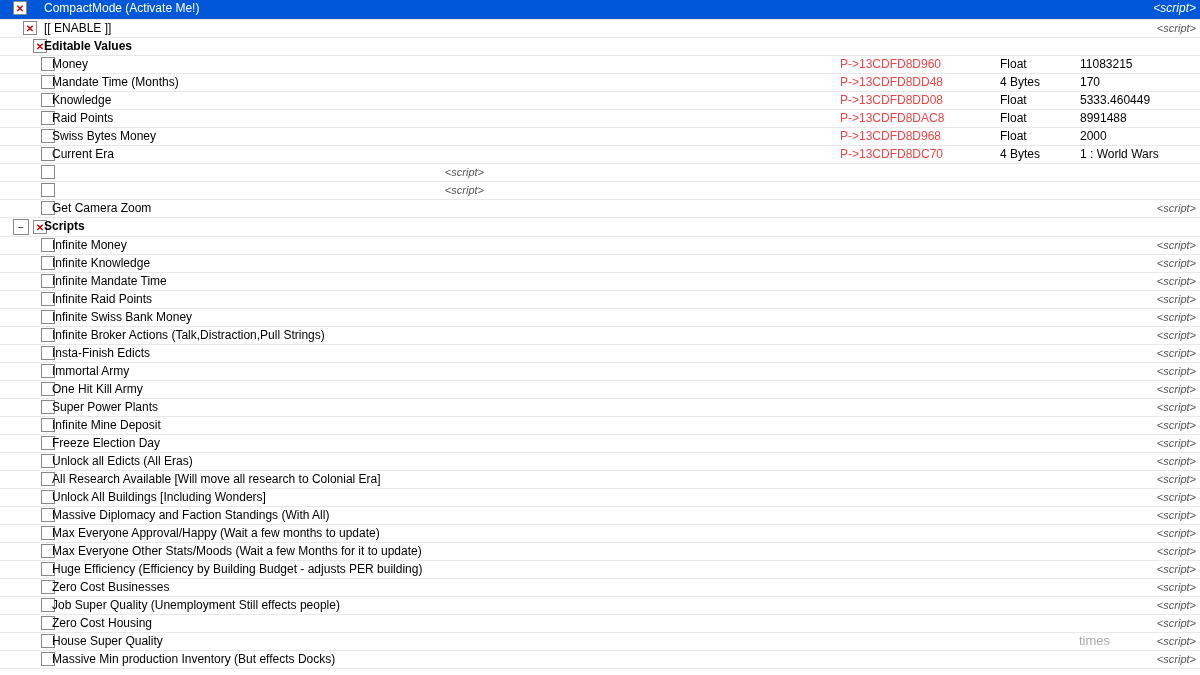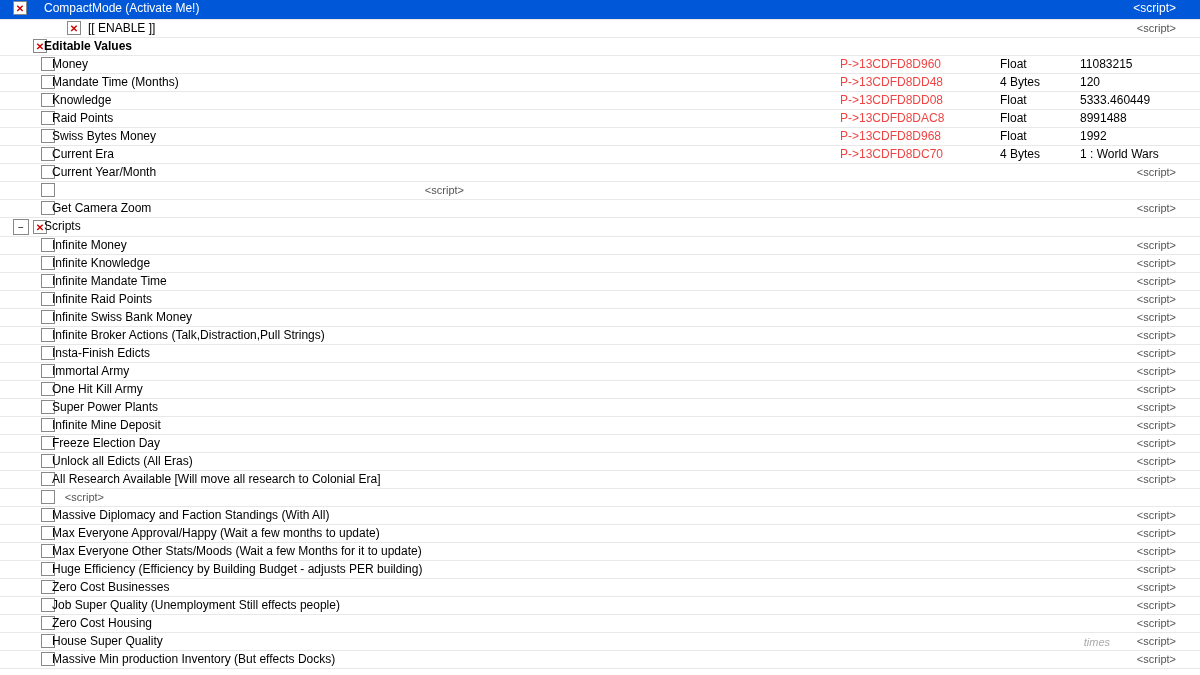--- a/index.html
+++ b/index.html
@@ -26,21 +26,20 @@
       padding: 1px 0;
     }
     .row.header-row {
       background: #0057d8;
       color: white;
       font-weight: normal;
       min-height: 20px;
     }
     .row.enable-row {
       background: #ffffff;
-      margin-left: 44px;
     }
     .checkbox-col {
       width: 40px;
       min-width: 40px;
       display: flex;
       align-items: center;
       justify-content: center;
       flex-shrink: 0;
     }
     .checkbox-x {
@@ -93,22 +92,23 @@
       min-width: 120px;
       color: #000;
       flex-shrink: 0;
       padding-right: 24px;
     }
     .script-col {
       width: 80px;
       min-width: 80px;
       color: #000;
       text-align: right;
-      padding-right: 24px;
-      flex-shrink: 0;
+      padding-right: 4px;
+      flex-shrink: 0;
+      font-style: italic;
     }
     .header-row .name-col,
     .header-row .script-col {
       color: white;
     }
     .expand-icon {
       width: 16px;
       height: 16px;
       border: 1px solid #888;
       background: #fff;
@@ -170,21 +170,21 @@
       <div class="value-col">11083215</div>
     </div>
 
     <div class="row">
       <div class="checkbox-col" style="padding-left:48px;">
         <div class="checkbox-empty"></div>
       </div>
       <div class="name-col">Mandate Time (Months)</div>
       <div class="addr-col">P-&gt;13CDFD8DD48</div>
       <div class="type-col">4 Bytes</div>
-      <div class="value-col">120</div>
+      <div class="value-col">170</div>
     </div>
 
     <div class="row">
       <div class="checkbox-col" style="padding-left:48px;">
         <div class="checkbox-empty"></div>
       </div>
       <div class="name-col">Knowledge</div>
       <div class="addr-col">P-&gt;13CDFD8DD08</div>
       <div class="type-col">Float</div>
       <div class="value-col">5333.460449</div>
@@ -200,38 +200,37 @@
       <div class="value-col">8991488</div>
     </div>
 
     <div class="row">
       <div class="checkbox-col" style="padding-left:48px;">
         <div class="checkbox-empty"></div>
       </div>
       <div class="name-col">Swiss Bytes Money</div>
       <div class="addr-col">P-&gt;13CDFD8D968</div>
       <div class="type-col">Float</div>
-      <div class="value-col">1992</div>
+      <div class="value-col">2000</div>
     </div>
 
     <div class="row">
       <div class="checkbox-col" style="padding-left:48px;">
         <div class="checkbox-empty"></div>
       </div>
       <div class="name-col">Current Era</div>
       <div class="addr-col">P-&gt;13CDFD8DC70</div>
       <div class="type-col">4 Bytes</div>
       <div class="value-col">1 : World Wars</div>
     </div>
 
     <div class="row">
       <div class="checkbox-col" style="padding-left:48px;">
         <div class="checkbox-empty"></div>
       </div>
-      <div class="name-col">Current Year/Month</div>
       <div class="addr-col"></div>
       <div class="type-col"></div>
       <div class="value-col"></div>
       <div class="script-col"><span class="script-tag">&lt;script&gt;</span></div>
     </div>
 
     <div class="row">
       <div class="checkbox-col" style="padding-left:48px;">
         <div class="checkbox-empty"></div>
       </div>
@@ -251,21 +250,21 @@
       <div class="value-col"></div>
       <div class="script-col"><span class="script-tag">&lt;script&gt;</span></div>
     </div>
   </div>
 
   <div class="row">
     <div class="checkbox-col" style="padding-left:20px; gap:2px; display:flex; align-items:center;">
       <div class="expand-icon">−</div>
       <div class="checkbox-x checked"></div>
     </div>
-    <div class="name-col" style="font-weight:normal;">Scripts</div>
+    <div class="name-col" style="font-weight:bold;">Scripts</div>
   </div>
 
   <div>
     <div class="row">
       <div class="checkbox-col" style="padding-left:48px;">
         <div class="checkbox-empty"></div>
       </div>
       <div class="name-col">Infinite Money</div>
       <div class="script-col"><span class="script-tag">&lt;script&gt;</span></div>
     </div>
@@ -357,20 +356,21 @@
       <div class="checkbox-col" style="padding-left:48px;">
         <div class="checkbox-empty"></div>
       </div>
       <div class="name-col">All Research Available [Will move all research to Colonial Era]</div>
       <div class="script-col"><span class="script-tag">&lt;script&gt;</span></div>
     </div>
     <div class="row">
       <div class="checkbox-col" style="padding-left:48px;">
         <div class="checkbox-empty"></div>
       </div>
+      <div class="name-col">Unlock All Buildings [Including Wonders]</div>
       <div class="script-col"><span class="script-tag">&lt;script&gt;</span></div>
     </div>
     <div class="row">
       <div class="checkbox-col" style="padding-left:48px;">
         <div class="checkbox-empty"></div>
       </div>
       <div class="name-col">Massive Diplomacy and Faction Standings (With All)</div>
       <div class="script-col"><span class="script-tag">&lt;script&gt;</span></div>
     </div>
     <div class="row">
@@ -414,21 +414,21 @@
       </div>
       <div class="name-col">Zero Cost Housing</div>
       <div class="script-col"><span class="script-tag">&lt;script&gt;</span></div>
     </div>
     <div class="row" style="position:relative;">
       <div class="checkbox-col" style="padding-left:48px;">
         <div class="checkbox-empty"></div>
       </div>
       <div class="name-col">House Super Quality</div>
       <div class="script-col"><span class="script-tag">&lt;script&gt;</span></div>
-      <span style="position:absolute; right:90px; bottom:2px; color:#aaa; font-size:11px; font-style:italic;">times</span>
+      <span style="position:absolute; right:90px; bottom:2px; color:#aaa; font-size:13px; ">times</span>
     </div>
     <div class="row">
       <div class="checkbox-col" style="padding-left:48px;">
         <div class="checkbox-empty"></div>
       </div>
       <div class="name-col">Massive Min production Inventory (But effects Docks)</div>
       <div class="script-col"><span class="script-tag">&lt;script&gt;</span></div>
     </div>
   </div>
 

